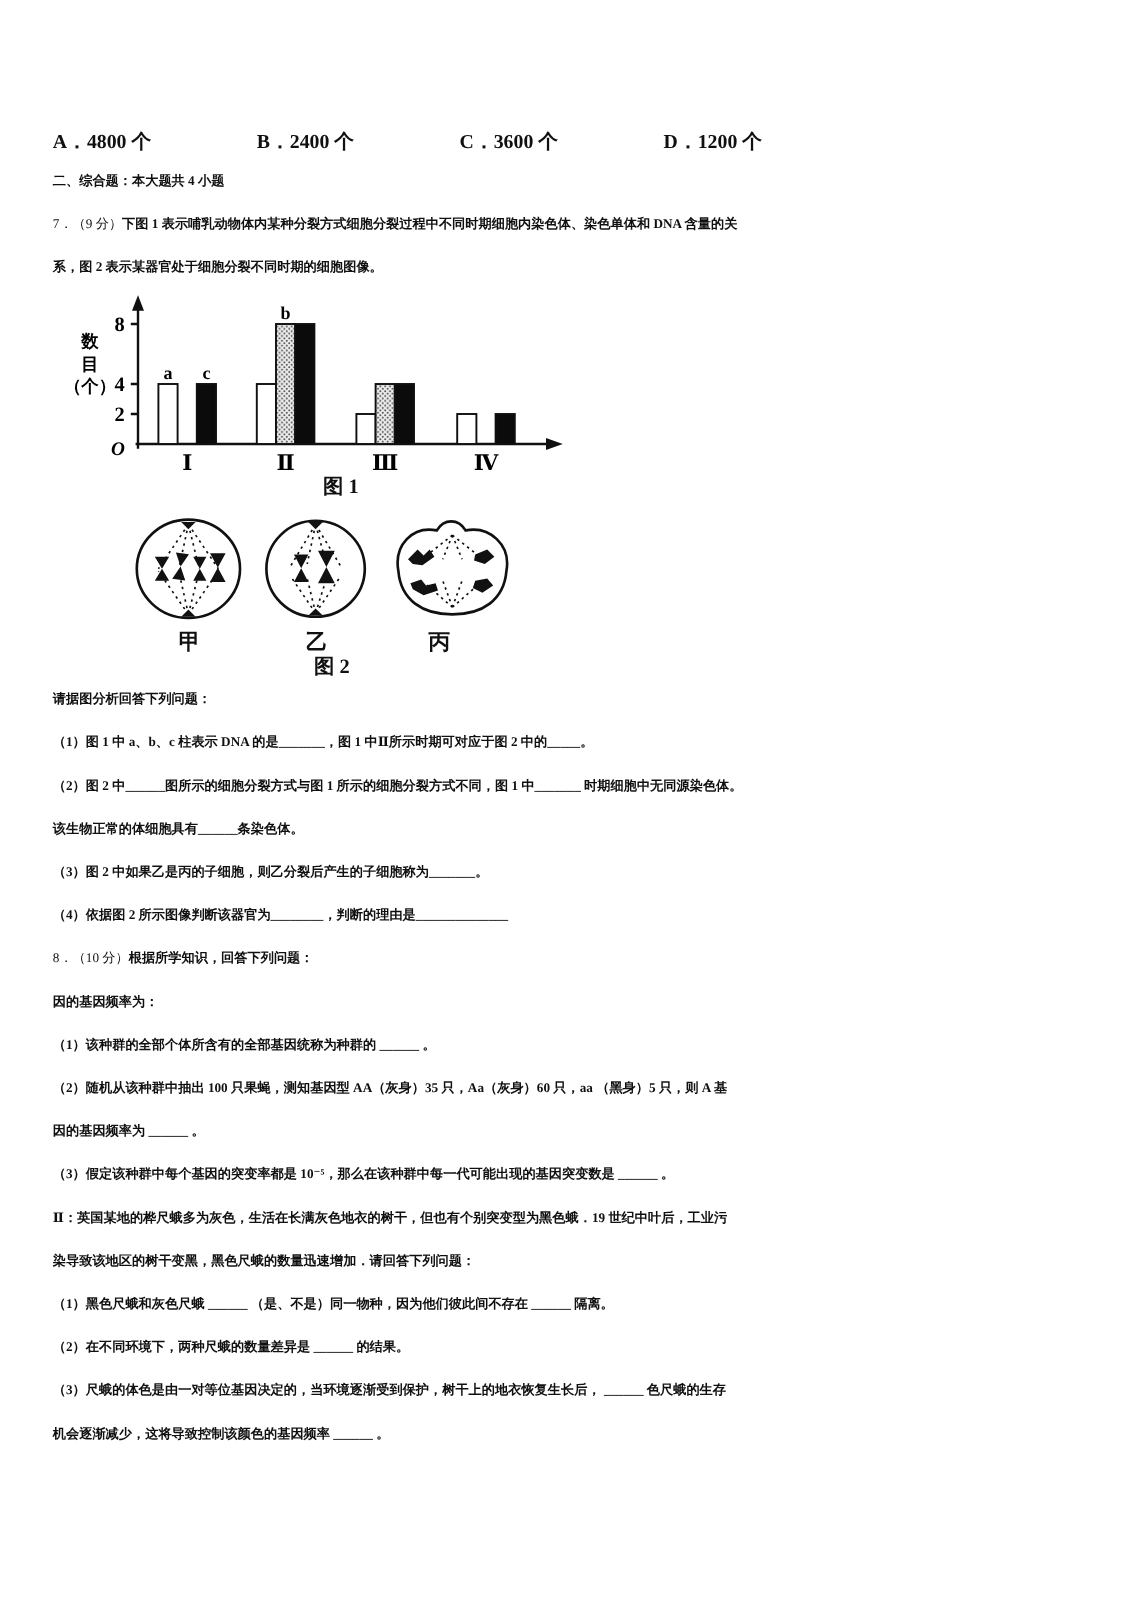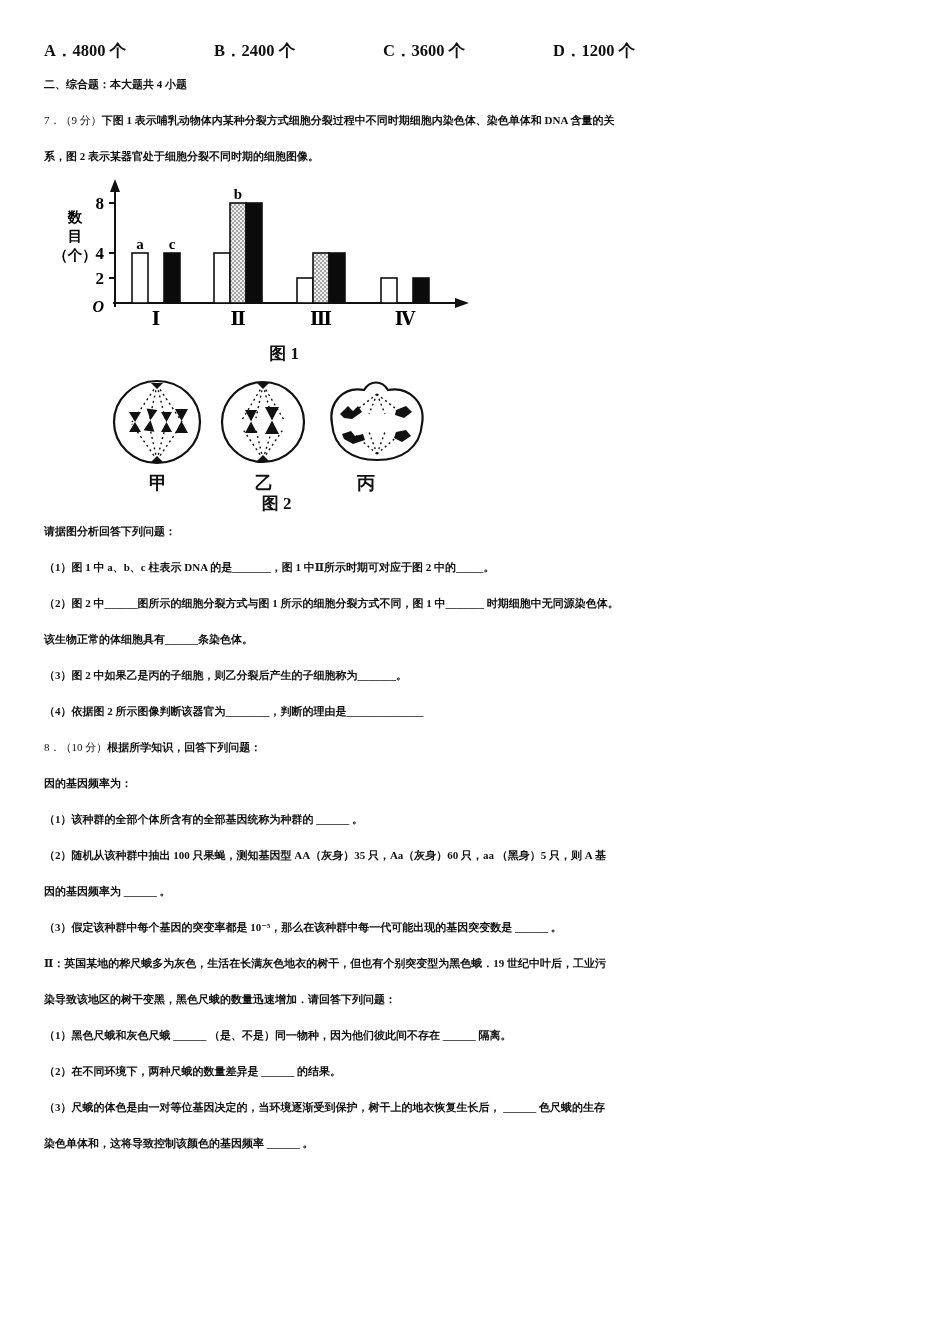--- a/index.html
+++ b/index.html
@@ -1,25 +1,25 @@
 <!DOCTYPE html>
 <html><head>
 <meta charset="utf-8">
 <style>
   html,body{margin:0;padding:0;background:#fff;}
   body{width:950px;height:1344px;overflow:hidden;
        font-family:"Liberation Serif","DejaVu Serif",serif;color:#101010;}
-  .page{position:relative;width:774px;height:1344px;padding:41px 26px 0 44px;box-sizing:border-box;}
+  .page{position:relative;width:774px;height:1344px;padding:108px 26px 0 44px;box-sizing:border-box;}
   .ln{margin:17px 0 0;line-height:19px;font-size:11px;font-weight:700;white-space:nowrap;}
   .qnum{font-weight:400;}
   .opts{margin:0;line-height:19px;font-size:16.5px;font-weight:700;white-space:nowrap;}
   .opts span{display:inline-block;}
   .opt-a{width:170px;} .opt-b{width:169px;} .opt-c{width:170px;}
   .figblock{margin:12px 0 0 0;width:430px;}
-  .figcap{width:430px;text-align:center;font-size:17px;font-weight:700;line-height:20px;margin-top:16px;}
+  .figcap{width:430px;text-align:center;font-size:17px;font-weight:700;line-height:20px;margin-top:1px;}
   .cap1{padding-left:50px;box-sizing:border-box;}
   .cap2{padding-left:35px;box-sizing:border-box;margin-top:0;}
   svg text{font-family:"Liberation Serif","DejaVu Serif",serif;}
   .tick{font-size:17px;font-weight:700;}
   .origin{font-size:16px;font-style:italic;font-weight:700;}
   .ylab{font-size:14.5px;font-weight:700;}
   .ann{font-size:15px;font-weight:700;}
   .cat{font-size:18px;font-weight:700;}
   .celllabels{position:relative;width:430px;height:22px;}
   .celllabels span{position:absolute;top:0;width:44px;text-align:center;
@@ -150,15 +150,15 @@
   <p class="ln">因的基因频率为：</p>
   <p class="ln">（1）该种群的全部个体所含有的全部基因统称为种群的 ______ 。</p>
   <p class="ln">（2）随机从该种群中抽出 100 只果蝇，测知基因型 AA（灰身）35 只，Aa（灰身）60 只，aa （黑身）5 只，则 A 基</p>
   <p class="ln">因的基因频率为 ______ 。</p>
   <p class="ln">（3）假定该种群中每个基因的突变率都是 10⁻⁵，那么在该种群中每一代可能出现的基因突变数是 ______ 。</p>
   <p class="ln">Ⅱ：英国某地的桦尺蛾多为灰色，生活在长满灰色地衣的树干，但也有个别突变型为黑色蛾．19 世纪中叶后，工业污</p>
   <p class="ln">染导致该地区的树干变黑，黑色尺蛾的数量迅速增加．请回答下列问题：</p>
   <p class="ln">（1）黑色尺蛾和灰色尺蛾 ______ （是、不是）同一物种，因为他们彼此间不存在 ______ 隔离。</p>
   <p class="ln">（2）在不同环境下，两种尺蛾的数量差异是 ______ 的结果。</p>
   <p class="ln">（3）尺蛾的体色是由一对等位基因决定的，当环境逐渐受到保护，树干上的地衣恢复生长后， ______ 色尺蛾的生存</p>
-  <p class="ln">染色单体和，这将导致控制该颜色的基因频率 ______ 。</p>
+  <p class="ln">机会逐渐减少，这将导致控制该颜色的基因频率 ______ 。</p>
 
 </div>
 
 </body></html>

